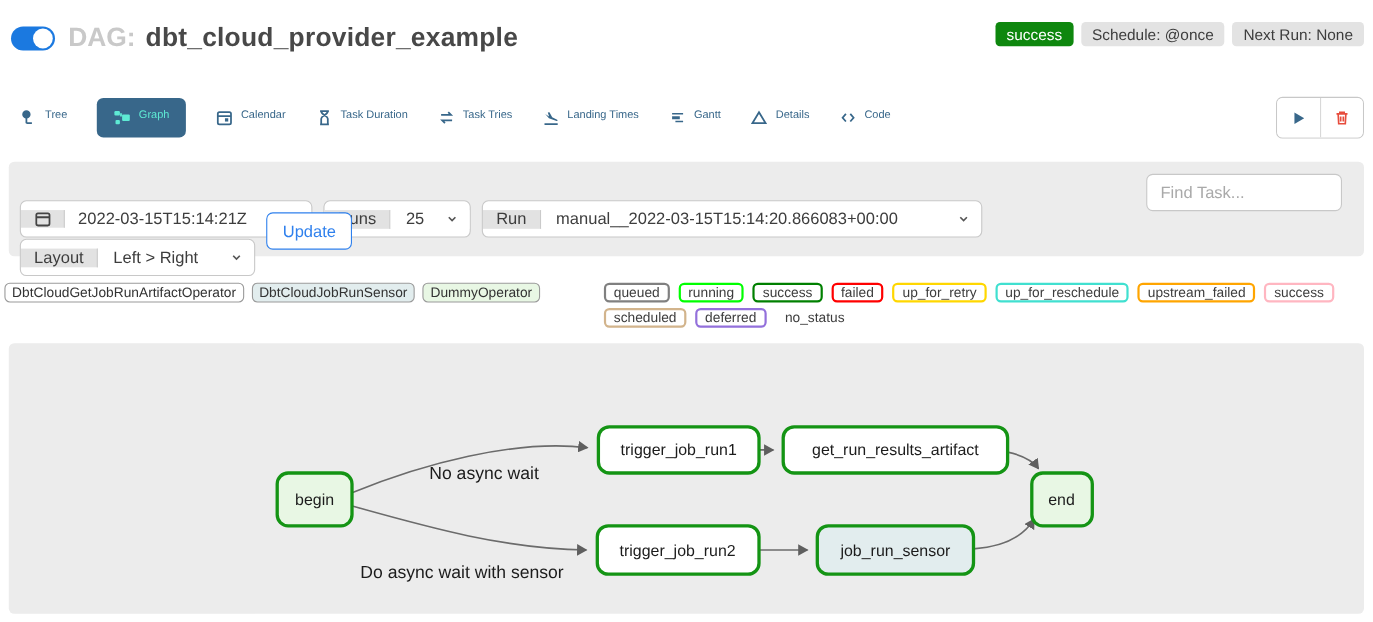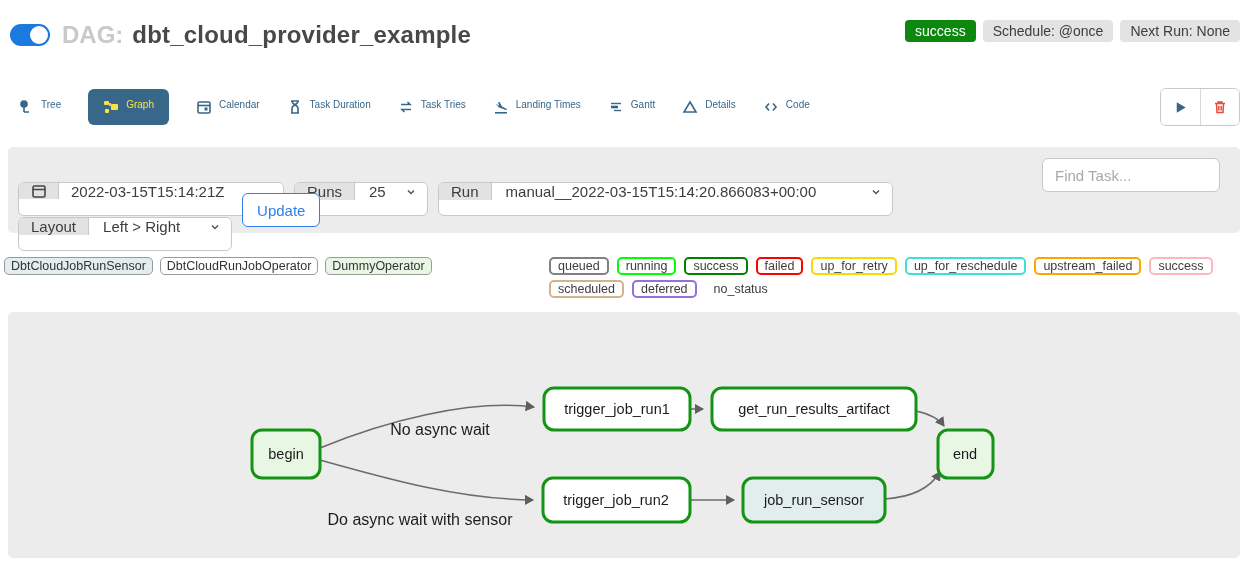--- a/index.html
+++ b/index.html
@@ -18,33 +18,33 @@
   .header-badges { margin-left:auto; display:flex; gap:7px; align-items:flex-start; margin-top:-8px;}
   .badge { font-size:14px; padding:3px 10px; border-radius:4px; background:#e3e3e3; color:#3d3d3d; white-space:nowrap;}
   .badge.success { background:#0e870e; color:#fff; font-weight:400; }
 
   
   .tabbar { position:absolute; top:88px; left:18px; right:8px; height:38px;
             display:flex; align-items:center; }
   .tab { display:flex; align-items:flex-start; gap:7px; color:#38678a; font-size:10px;
          margin-right:27px; cursor:pointer; white-space:nowrap; }
   .tab svg { width:16px; height:16px; }
-  .tab.active { background:#38678a; color:#fde047; padding:10px 15px; border-radius:6px; }
+  .tab.active { background:#38678a; color:#5eead4; padding:10px 15px; border-radius:6px; }
   .tab-actions { position:absolute; right:0; top:0; display:flex; border:1px solid #c8c8c8;
                  border-radius:6px; overflow:hidden; background:#fff;}
   .tab-actions .abtn { width:39px; height:36px; display:flex; align-items:center; justify-content:center;
                        cursor:pointer; background:#fff; border:none;}
   .tab-actions .abtn + .abtn { border-left:1px solid #d8d8d8; }
 
   
   .filter-panel { position:absolute; top:147px; left:8px; right:8px; height:86px;
                   background:#ececec; border-radius:5px; padding:11px 10px; }
   .frow { display:flex; align-items:center; height:34px; }
   .frow + .frow { margin-top:1px; }
-  .grp { display:flex; align-items:flex-start; height:34px; border:1px solid #c8c8c8;
+  .grp { display:flex; align-items:center; height:34px; border:1px solid #c8c8c8;
          border-radius:6px; overflow:hidden; background:#fff; margin-right:10px;margin-top:48px; }
   .addon { background:#e2e2e2; display:flex; align-items:center; padding:0 12px;
            font-size:15px; color:#3d3d3d; border-right:1px solid #c8c8c8; }
   .grp input[type=text] { border:none; outline:none; font-size:15px; padding:0 12px;
                           font-family:inherit; color:#3d3d3d; background:#fff; }
   .fake-select { display:flex; align-items:center; gap:10px; padding:0 10px 0 14px;
                  font-size:15px; background:#fff; cursor:pointer; color:#3d3d3d; white-space:nowrap;}
   .fake-select svg { width:12px; height:12px; color:#555; }
   .cal-btn { width:40px; display:flex; align-items:center; justify-content:center;
              background:#e2e2e2; border-right:1px solid #c8c8c8; cursor:pointer; color:#444;}
@@ -226,22 +226,22 @@
             <path d="M4 6 L8 10 L12 6"></path>
           </svg>
       </div>
     </div>
     <button class="update-btn">Update</button>
   </div>
 </div>
 
 <div class="legend">
   <div class="ops">
+    <span class="chip">DbtCloudGetJobRunArtifactOperator</span>
     <span class="chip op-sensor">DbtCloudJobRunSensor</span>
-    <span class="chip">DbtCloudRunJobOperator</span>
     <span class="chip op-dummy">DummyOperator</span>
   </div>
   <div class="states">
     <span class="st">queued</span>
     <span class="st st-running">running</span>
     <span class="st st-success">success</span>
     <span class="st st-failed">failed</span>
     <span class="st st-retry">up_for_retry</span>
     <span class="st st-resched">up_for_reschedule</span>
     <span class="st st-upfailed">upstream_failed</span>

